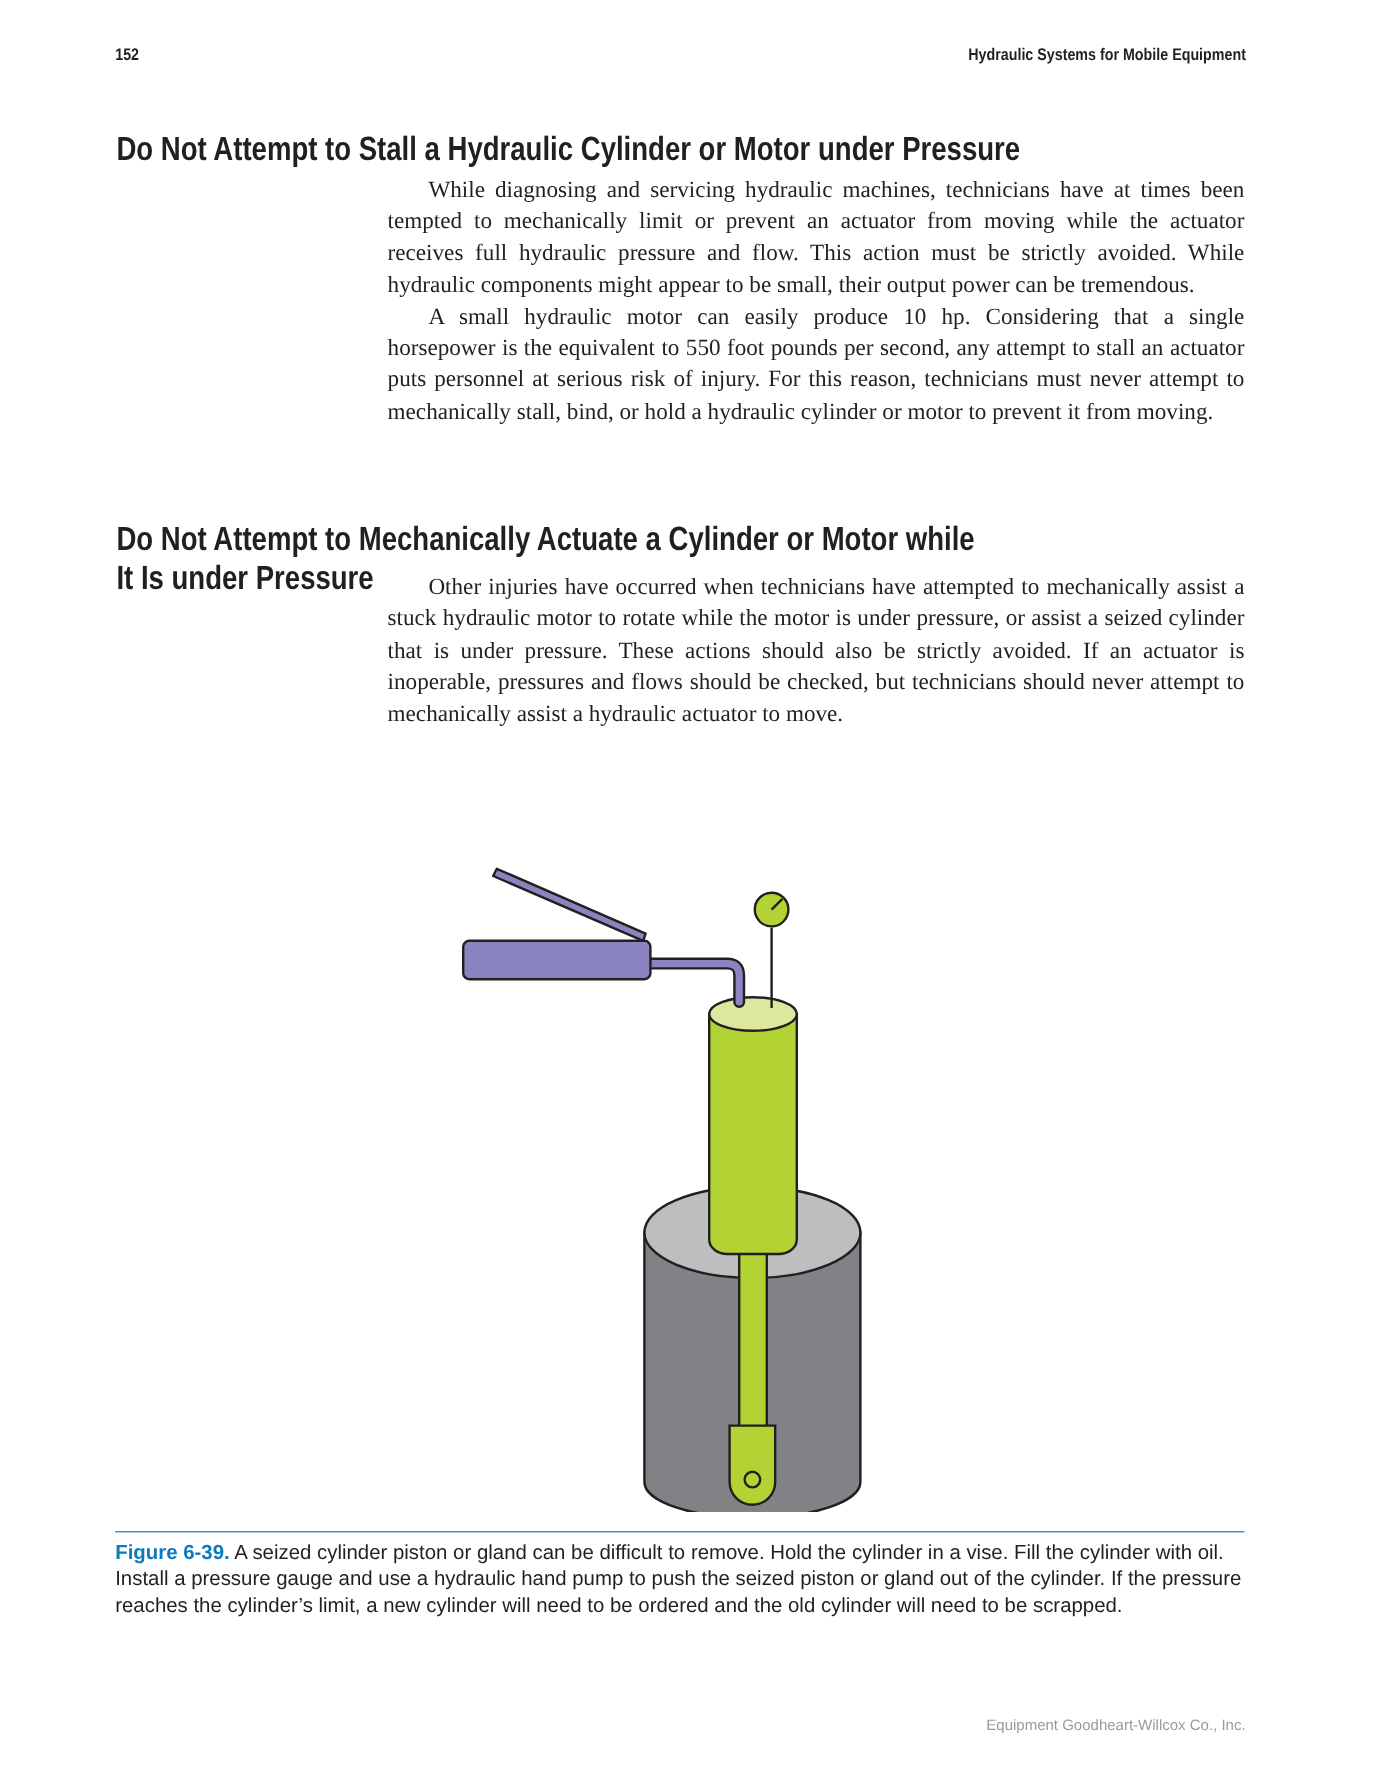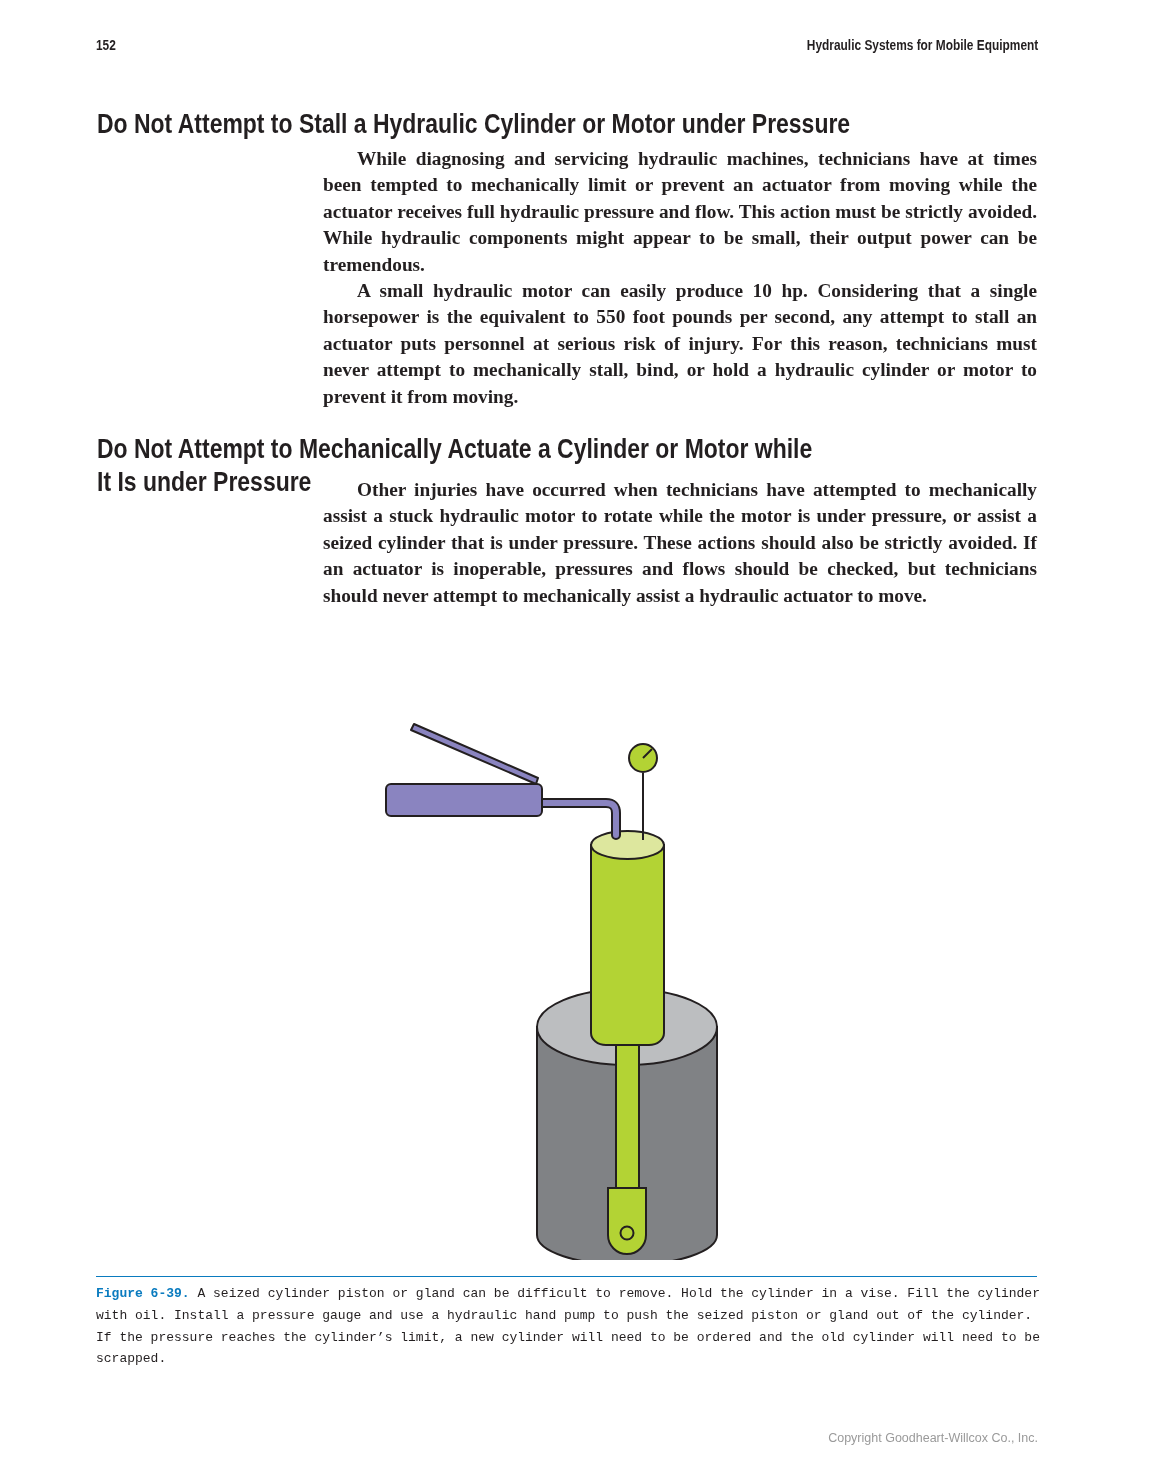--- a/index.html
+++ b/index.html
@@ -3,26 +3,26 @@
   <meta charset="utf-8">
   <style>
     html, body { margin: 0; padding: 0; background: #ffffff; }
     body { width: 1156px; height: 1479px; position: relative; overflow: hidden; color: #231f20; }
     .page-num { position: absolute; left: 96px; top: 37px; font-family: "Liberation Sans", sans-serif; font-weight: bold; font-size: 14px; transform: scaleX(0.85); transform-origin: left top; }
     .running-head { position: absolute; right: 118px; top: 37px; font-family: "Liberation Sans", sans-serif; font-weight: bold; font-size: 14px; transform: scaleX(0.85); transform-origin: right top; white-space: nowrap; }
     h2 { position: absolute; left: 97px; margin: 0; font-family: "Liberation Sans", sans-serif; font-weight: bold; font-size: 28px; line-height: 33px; transform: scaleX(0.82); transform-origin: left top; white-space: nowrap; }
     .h1 { top: 107px; }
     .h2 { top: 432px; }
     .body-text { position: absolute; left: 323px; width: 714px; font-family: "Liberation Serif", serif; font-size: 19.3px; line-height: 26.4px; text-align: justify; }
-    .body-text p { margin: 0; text-indent: 34px; hyphens: manual; font-weight: bold; }
+    .body-text p { margin: 0; text-indent: 34px; hyphens: manual; }
     .t1 { top: 146px; }
     .t2 { top: 477px; }
     .figure { position: absolute; left: 370px; top: 715px; width: 360px; height: 545px; }
     .rule { position: absolute; left: 96px; width: 941px; top: 1276px; height: 1px; background: #0a7bbf; }
-    .caption { position: absolute; left: 96px; top: 1283px; width: 945px; font-family: Liberation Mono, monospace; font-size: 13px; line-height: 21.8px; color: #231f20; }
+    .caption { position: absolute; left: 96px; top: 1283px; width: 945px; font-family: Liberation Sans, sans-serif; font-size: 17px; line-height: 21.8px; color: #231f20; }
     .caption .fig-label { color: #0a7bbf; font-weight: bold; }
     .copyright { position: absolute; right: 118px; top: 1431px; font-family: "Liberation Sans", sans-serif; font-size: 12.5px; color: #9a9a9a; }
   </style>
 </head>
 <body>
 
 <div class="page-num">152</div>
 <div class="running-head">Hydraulic Systems for Mobile Equipment</div>
 
 <h2 class="h1">Do Not Attempt to Stall a Hydraulic Cylinder or Motor under Pressure</h2>
@@ -71,13 +71,13 @@
       <polygon points="41,15 44,9 168,63 166,69" fill="#8a84c0" stroke="#231f20" stroke-width="2" stroke-linejoin="round"></polygon>
     </g>
   </svg>
 </div>
 
 <div class="rule"></div>
 <div class="caption">
   <span class="fig-label">Figure 6-39.</span><span> A seized cylinder piston or gland can be difficult to remove. Hold the cylinder in a vise. Fill the cylinder with oil. Install a pressure gauge and use a hydraulic hand pump to push the seized piston or gland out of the cylinder. If the pressure reaches the cylinder’s limit, a new cylinder will need to be ordered and the old cylinder will need to be scrapped.</span>
 </div>
 
-<div class="copyright">Copyright Goodheart-Willcox Co., Inc.</div>
+<div class="copyright">Equipment Goodheart-Willcox Co., Inc.</div>
 
 </body></html>

